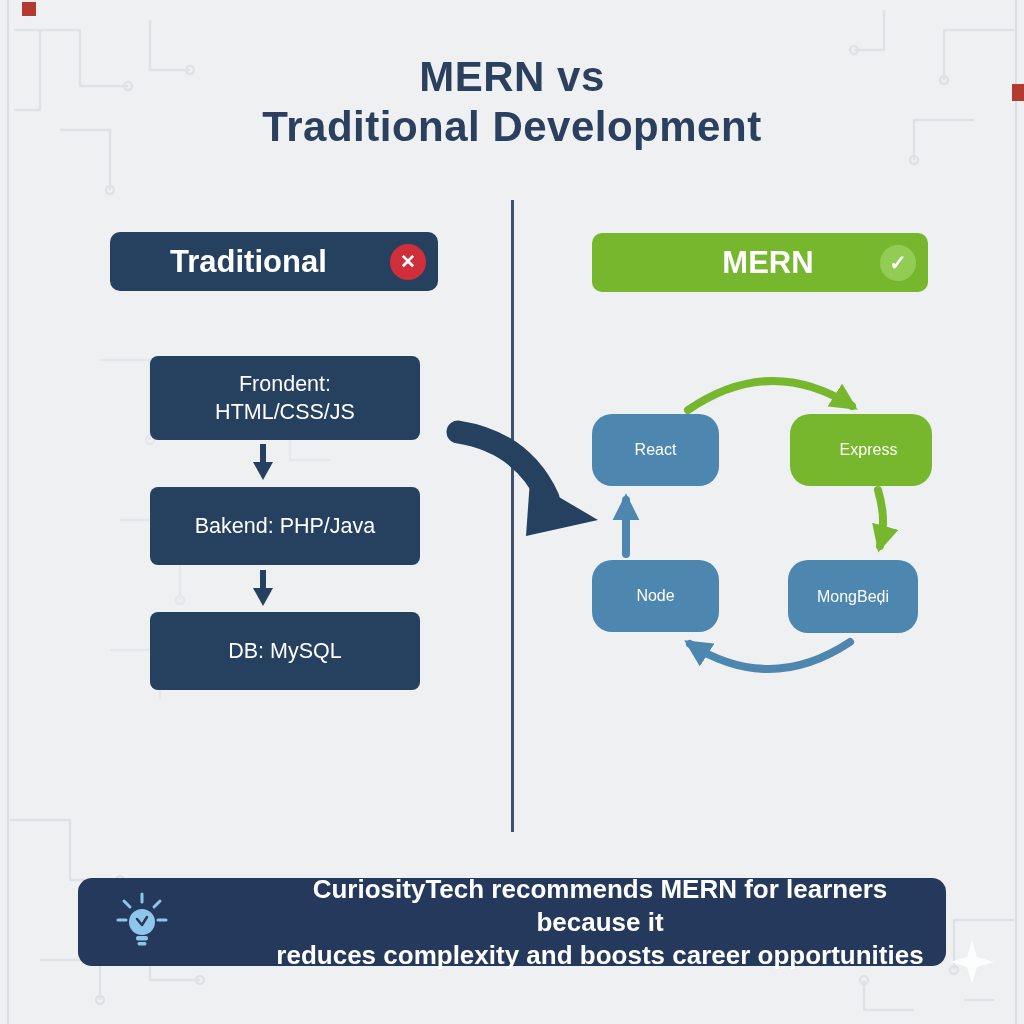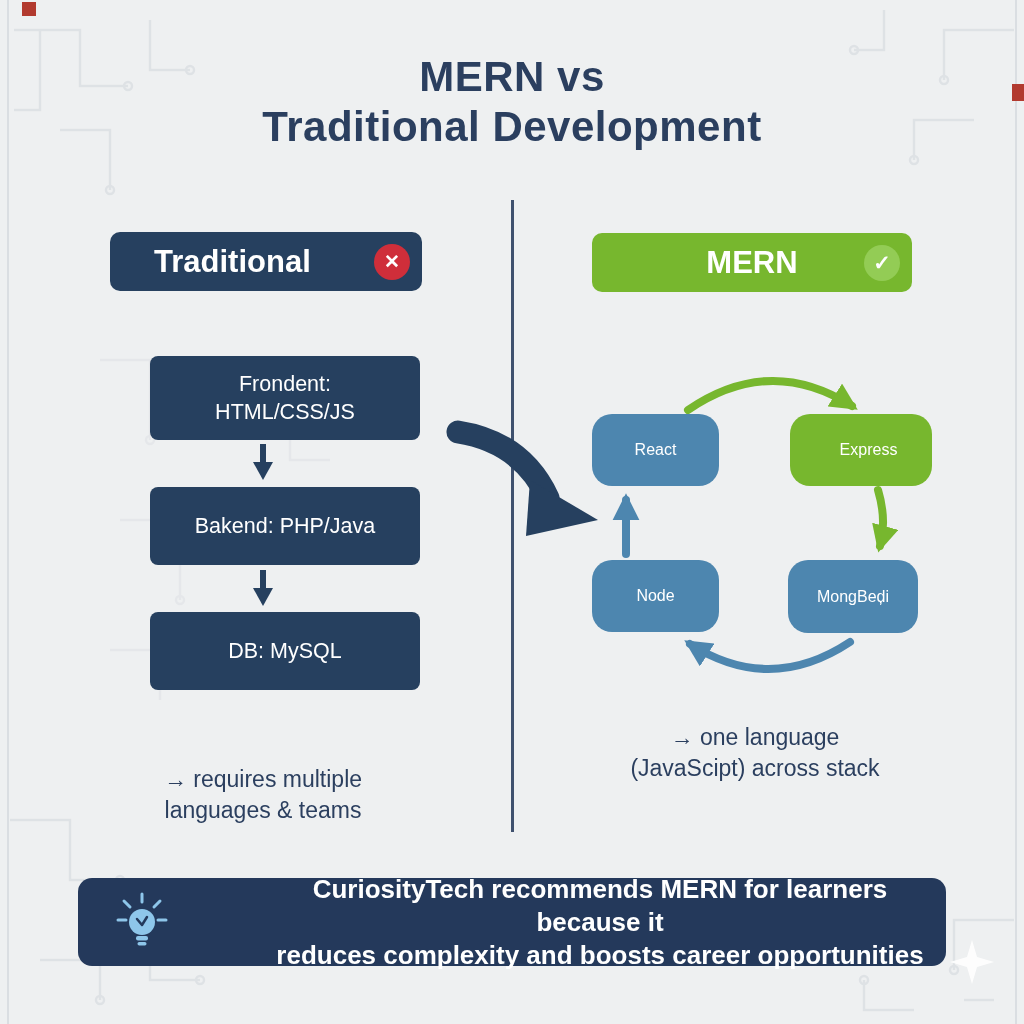--- a/index.html
+++ b/index.html
@@ -15,21 +15,21 @@
   .circuit circle{fill:none;stroke:var(--circuit,#d5d9de);stroke-width:2.5;}
   .edge-line{position:absolute;top:0;width:2px;height:1024px;background:var(--circuit,#dcdfe2);opacity:.8;}
   .red-accent{position:absolute;background:var(--accent-red,#b23a2f);}
   .sparkle{position:absolute;opacity:.9;}
   
   .title{position:absolute;left:0;top:52px;width:1024px;text-align:center;
     font-weight:bold;font-size:42px;line-height:50px;color:var(--navy,#2b3d5f);letter-spacing:.5px;}
   
   .divider{position:absolute;left:511px;top:200px;width:3px;height:632px;background:var(--navy,#34496a);opacity:.9;}
   
-  .pill{position:absolute;height:59px;border-radius:10px;display:flex;align-items:center;}
+  .pill{position:absolute;height:59px;border-radius:10px;display:flex;align-items:center;padding-left:16px;}
   .pill-trad{left:110px;top:232px;width:312px;background:var(--navy-box,#253c5a);}
   .pill-mern{left:592px;top:233px;width:320px;background:var(--green,#77b72e);justify-content:center;text-align:right;}
   .pill-label{color:#fff;font-size:31px;font-weight:bold;}
   .pill-trad .pill-label{margin-left:44px;}
   .status-circle{position:absolute;right:12px;top:50%;transform:translateY(-50%);
     width:36px;height:36px;border-radius:50%;display:flex;align-items:center;justify-content:center;
     color:#fff;font-weight:bold;}
   .x-circle{background:var(--red,#cf2e3a);font-size:19px;}
   .check-circle{background:var(--green-light,#93cc55);font-size:21px;}
   
@@ -120,24 +120,20 @@
 
   <div class="stack-box" style="top:487px;height:78px">Bakend: PHP/Java</div>
 
   <svg class="down-arrow" style="top:570px" viewBox="0 0 26 38">
     <rect x="10" y="0" width="6" height="20" fill="var(--navy-box,#26405f)"></rect>
     <polygon points="3,18 23,18 13,36" fill="var(--navy-box,#26405f)"></polygon>
   </svg>
 
   <div class="stack-box" style="top:612px;height:78px">DB: MySQL</div>
 
-  <div class="note note-left">
-    <div>→ requires multiple</div>
-    <div>languages &amp; teams</div>
-  </div>
 
   <svg class="overlay-svg" style="left:440px;top:398px" width="170" height="165">
     <path d="M18 34 Q 82 44 108 100" fill="none" stroke="var(--navy-box,#26405f)" stroke-width="23" stroke-linecap="round"></path>
     <polygon points="90,82 158,122 86,138" fill="var(--navy-box,#26405f)"></polygon>
   </svg>
 
   <div class="pill pill-mern">
     <span class="pill-label">MERN</span>
     <span class="status-circle check-circle">
       <span>✓</span>
@@ -157,24 +153,20 @@
     <path d="M318 140 Q 327 170 320 196" fill="none" stroke="var(--green,#77b72e)" stroke-width="8" stroke-linecap="round" marker-end="url(#head-green)"></path>
     <path d="M290 292 Q 210 345 130 294" fill="none" stroke="var(--blue,#4d86af)" stroke-width="8" stroke-linecap="round" marker-end="url(#head-blue)"></path>
     <path d="M66 204 L 66 150" fill="none" stroke="var(--blue,#4d86af)" stroke-width="8" stroke-linecap="round" marker-end="url(#head-blue)"></path>
   </svg>
 
   <div class="node blue" style="left:592px;top:414px">React</div>
   <div class="node green" style="left:790px;top:414px">Express</div>
   <div class="node blue" style="left:592px;top:560px">Node</div>
   <div class="node blue" style="left:788px;top:560px;width:130px;height:73px">MongBeḑi</div>
 
-  <div class="note note-right">
-    <div>→ one language</div>
-    <div>(JavaScipt) across stack</div>
-  </div>
 
   <div class="banner">
     <svg class="bulb" width="60" height="60">
       <g stroke="var(--bulb-blue,#8ec6ea)" stroke-width="3" stroke-linecap="round">
         <line x1="30" y1="2" x2="30" y2="10"></line>
         <line x1="12" y1="9" x2="18" y2="15"></line>
         <line x1="48" y1="9" x2="42" y2="15"></line>
         <line x1="6" y1="28" x2="14" y2="28"></line>
         <line x1="54" y1="28" x2="46" y2="28"></line>
       </g>

